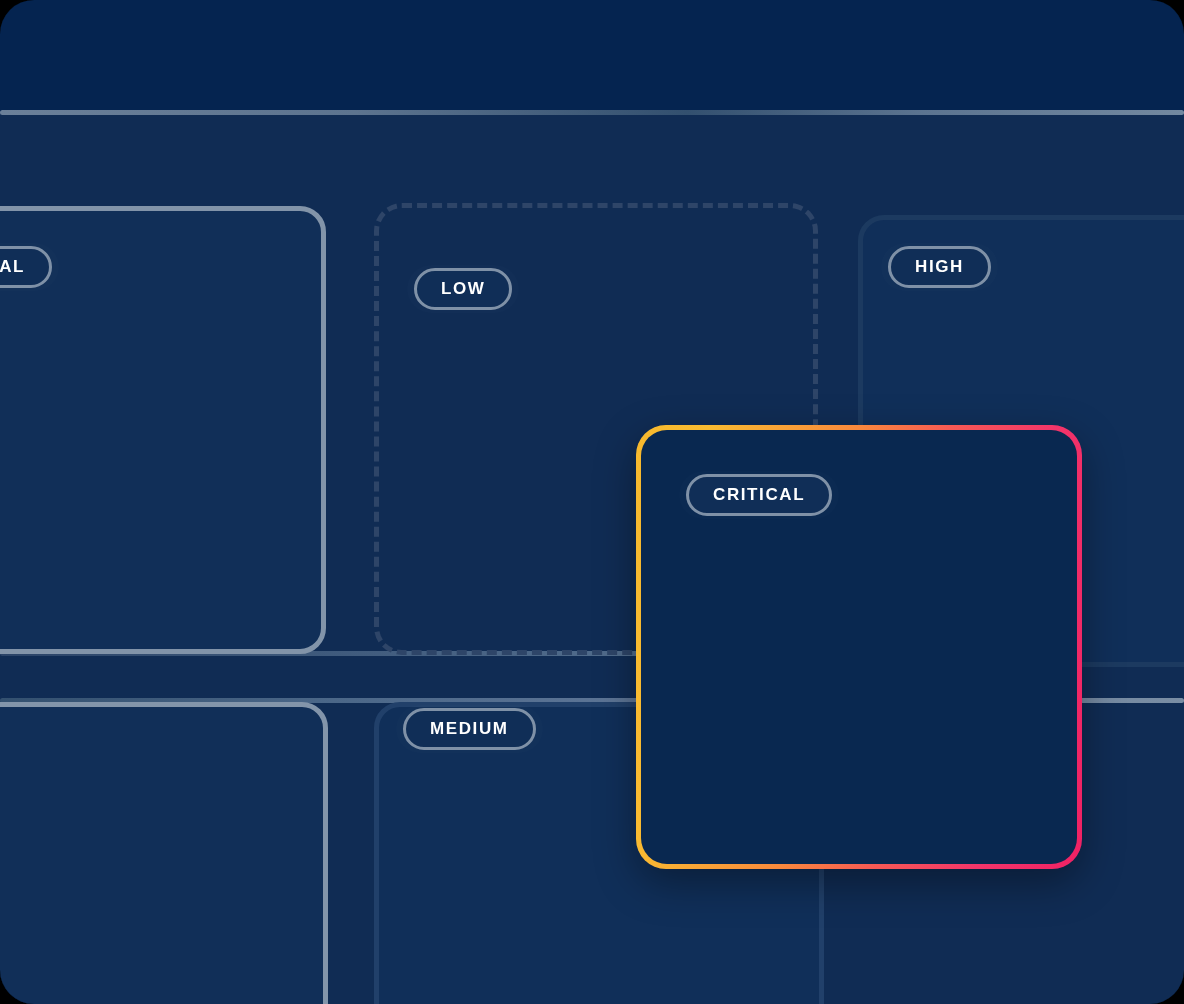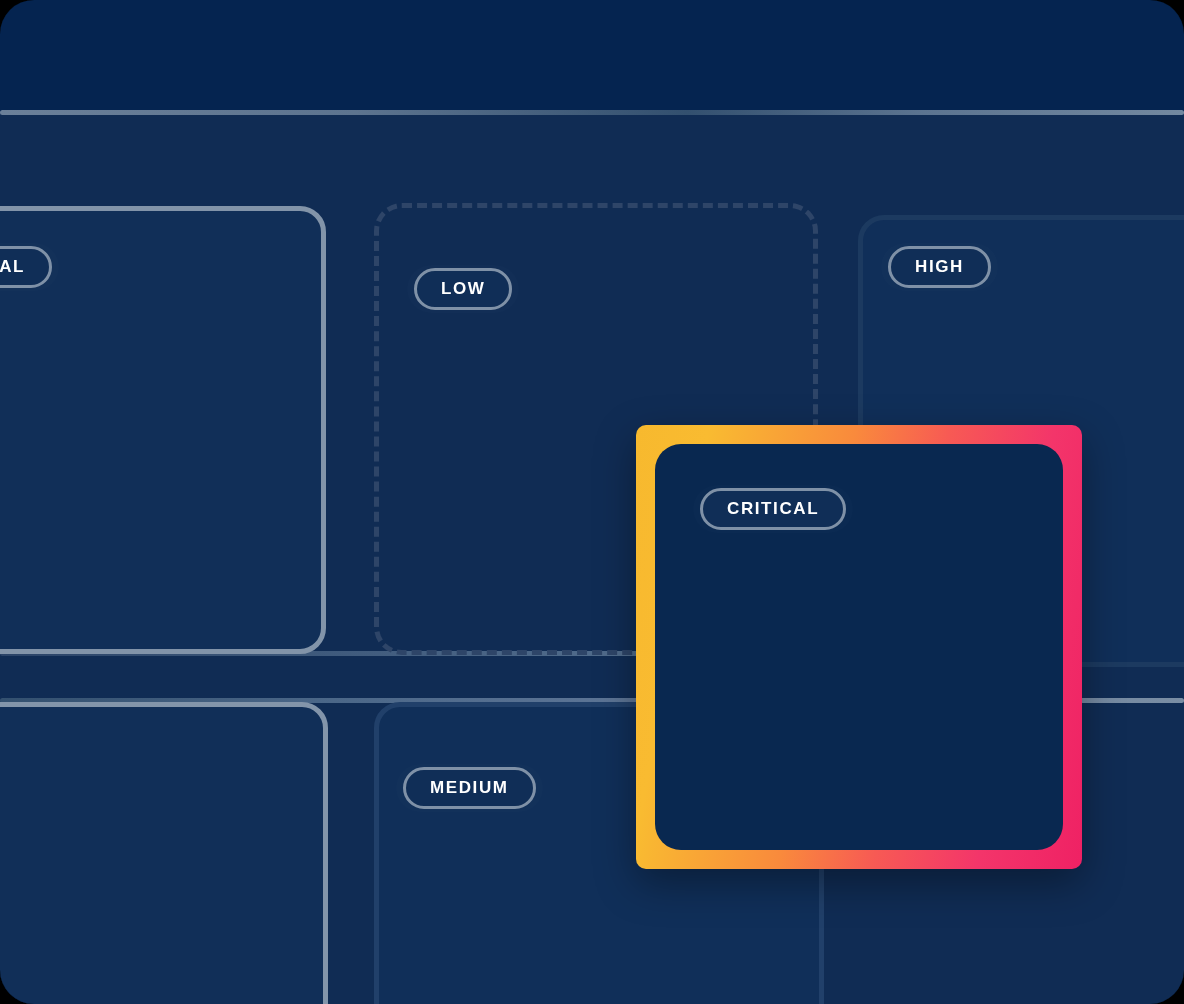--- a/index.html
+++ b/index.html
@@ -111,22 +111,22 @@
     width: 450px; height: 370px;
     border-color: #21406a;
     background: #102f59;
   }
 
   
   .card-selected {
     position: absolute;
     left: 636px; top: 425px;
     width: 446px; height: 444px;
-    border-radius: 10px;
-    padding: 19px;
+    border-radius: 30px;
+    padding: 5px;
     background: linear-gradient(100deg, #f7b92e 0%, #f9bb31 14%, #f98a3c 42%, #f75a54 60%, #f3356a 80%, #ef2164 100%);
     box-shadow: 0 14px 40px rgba(0,0,0,0.36);
     z-index: 40;
   }
   .card-selected .inner {
     width: 100%; height: 100%;
     border-radius: 26px;
     background: #092850;
     position: relative;
   }
@@ -146,21 +146,21 @@
     font-weight: bold;
     letter-spacing: 1.6px;
     white-space: nowrap;
     user-select: none;
   }
 
   
   .pill-topleft  { position: absolute; left: -60px; top: 246px; z-index: 20; }
   .pill-low      { position: absolute; left: 414px; top: 268px; z-index: 20; }
   .pill-high     { position: absolute; left: 888px; top: 246px; z-index: 20; }
-  .pill-medium   { position: absolute; left: 403px; top: 767px; z-index: 20; }
+  .pill-medium   { position: absolute; left: 403px; top: 708px; z-index: 20; }
   .pill-critical { position: absolute; left: 45px;  top: 44px;  z-index: 20; }
 
   
   .pill::after {
     content: "";
     position: absolute;
     inset: -6px -10px;
     border-radius: 28px;
     background: rgba(255,255,255,0.012);
     z-index: -1;

